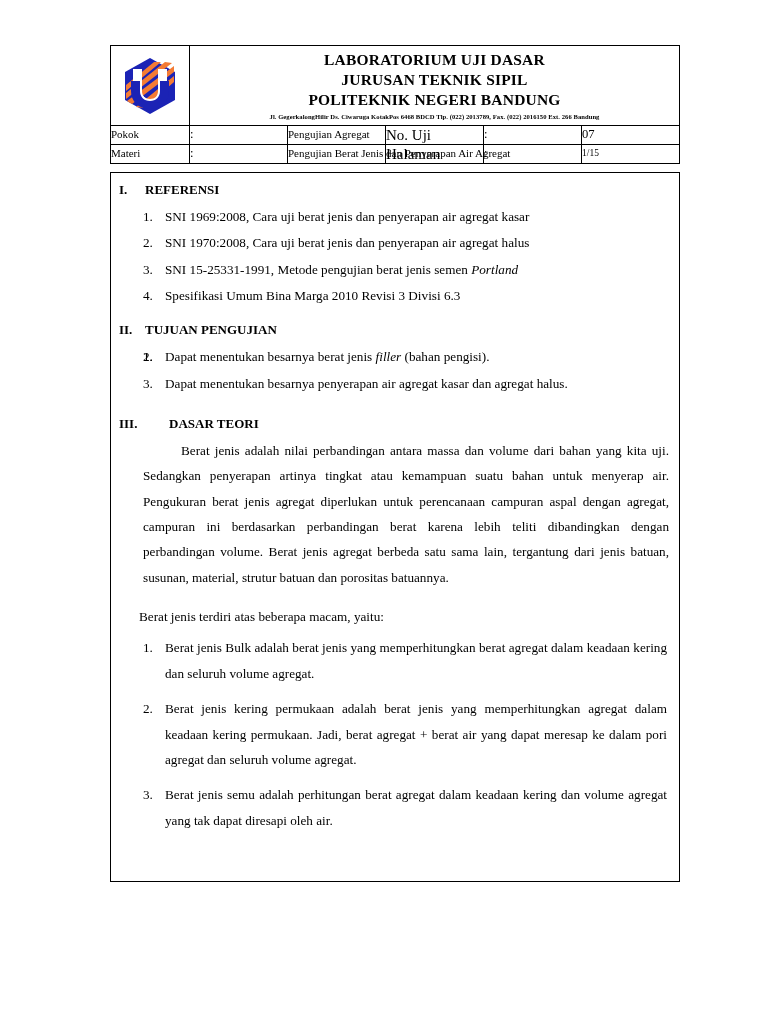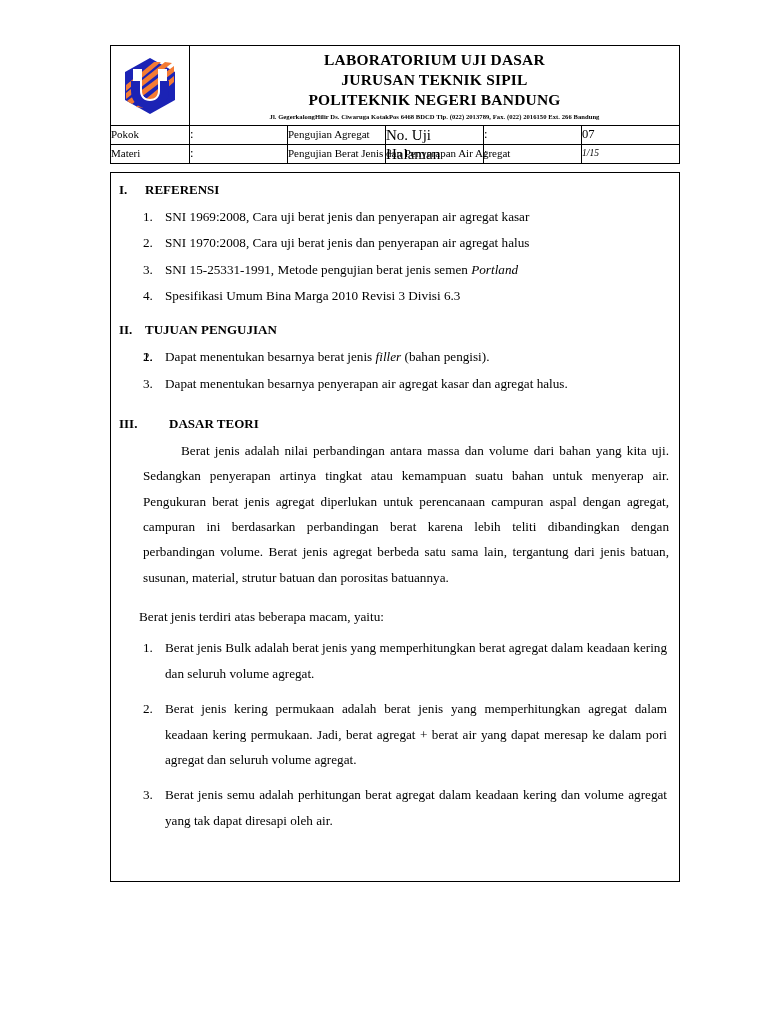--- a/index.html
+++ b/index.html
@@ -99,21 +99,21 @@
     font-size: 12.6px;
     line-height: 1.2;
     text-align: left;
   }
   .uji-value-cell {
     padding: 1px 4px 1px 2px;
     font-size: 12.6px;
     line-height: 1.2;
     white-space: nowrap;
   }
-  .uji-value-cell.small { font-size: 9.5px; font-style: italic; }
+  .uji-value-cell.small { font-size: 9.5px; }
 
   
   .body-box {
     border: 1px solid #000;
     width: 570px;
     box-sizing: border-box;
     margin-top: 8px;
     padding: 9px 8px 14px 8px;
     min-height: 710px;
   }

